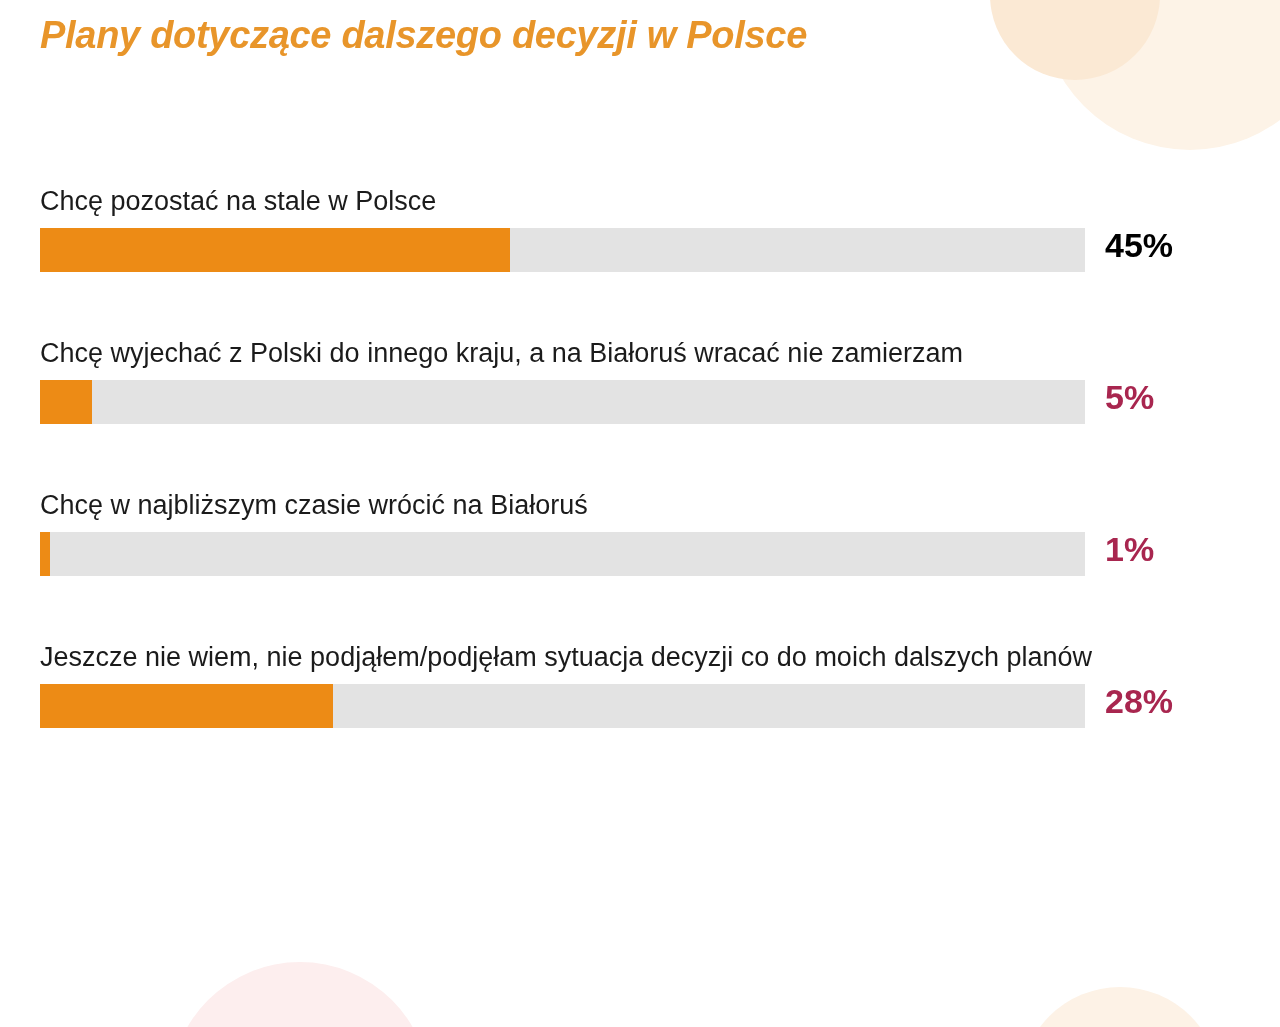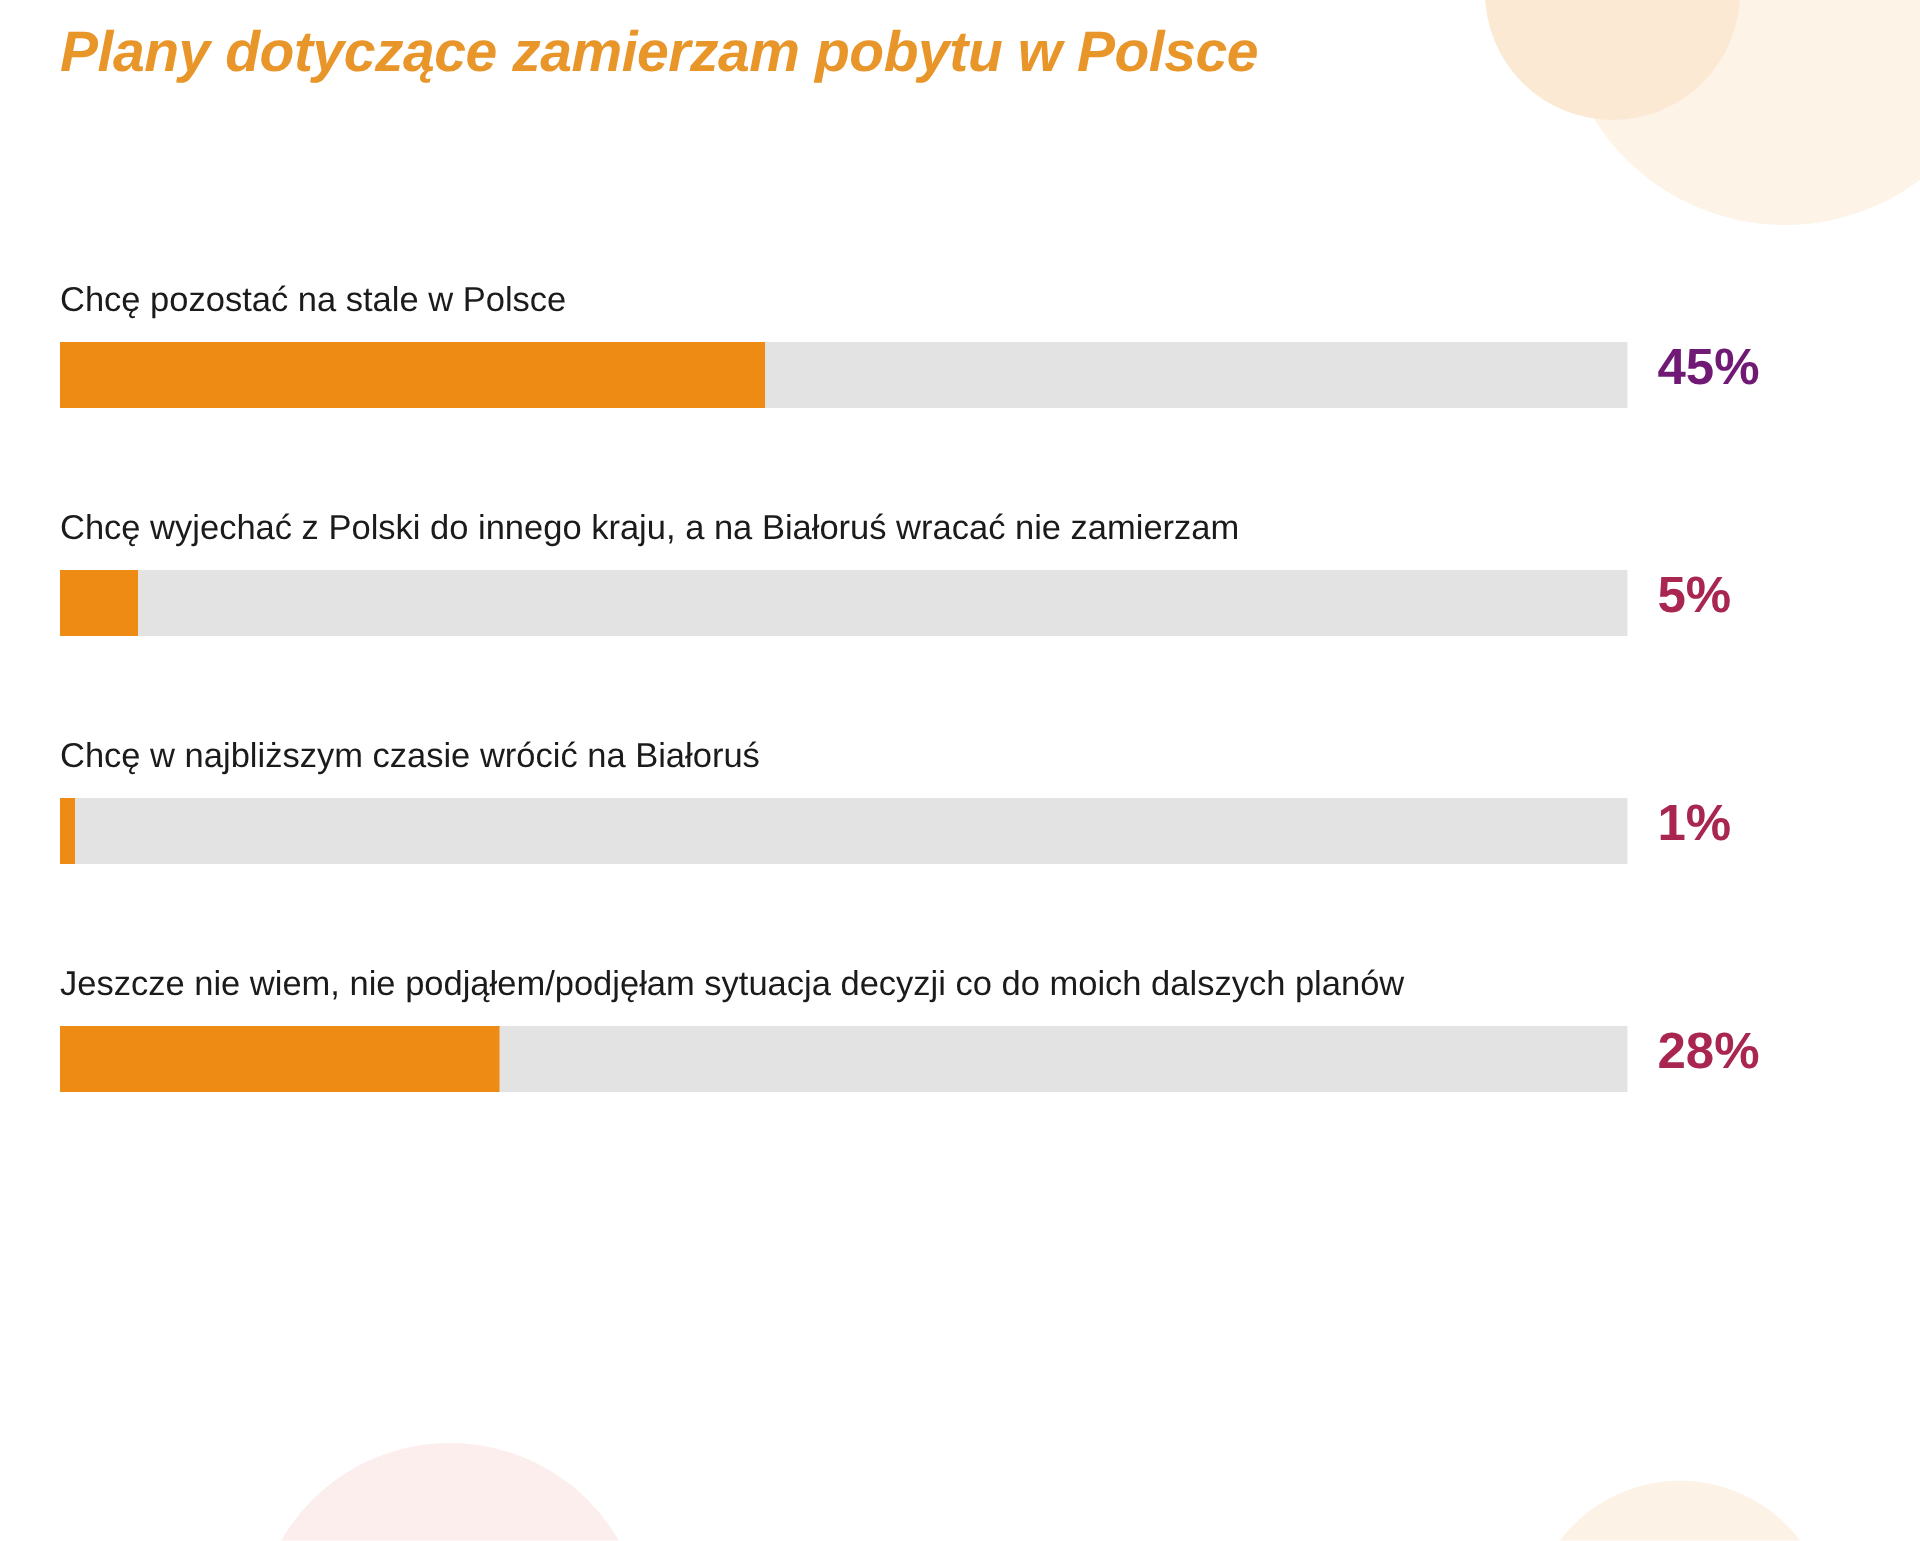--- a/index.html
+++ b/index.html
@@ -71,21 +71,21 @@
     width: 1280px;
   }
   .row {
     position: relative;
     height: 152px;
   }
   .row-label {
     position: absolute;
     left: 40px;
     top: 0;
-    font-size: 23px;
+    font-size: 27px;
     color: #1b1b1b;
     font-weight: 500;
     white-space: nowrap;
   }
   .bar-wrap {
     position: absolute;
     left: 40px;
     top: 42px;
     width: 1045px;
     height: 44px;
@@ -118,31 +118,31 @@
 </head>
 <body style="background: rgb(255, 255, 255);">
 
 <div class="deco deco-top-right"></div>
 <div class="deco deco-top-right-2"></div>
 <div class="deco deco-bottom-left"></div>
 <div class="deco deco-bottom-right"></div>
 
 <div class="canvas">
 
-  <div class="chart-title" style="color: rgb(232, 149, 42);">Plany dotyczące zamierzam pobytu w Polsce</div>
+  <div class="chart-title" style="color: rgb(232, 149, 42);">Plany dotyczące dalszego decyzji w Polsce</div>
 
   <div class="rows">
 
     <div class="row">
       <div class="row-label">Chcę pozostać na stale w Polsce</div>
       <div class="bar-wrap">
         <div class="bar-track" style="background: rgb(227, 227, 227);"></div>
         <div class="bar-fill" style="width: 45%; background: rgb(237, 139, 21);"></div>
       </div>
-      <div class="bar-value" style="color: #701a75;">45%</div>
+      <div class="bar-value" style="color: #000000;">45%</div>
     </div>
 
 
     <div class="row">
       <div class="row-label">Chcę wyjechać z Polski do innego kraju, a na Białoruś wracać nie zamierzam</div>
       <div class="bar-wrap">
         <div class="bar-track" style="background: rgb(227, 227, 227);"></div>
         <div class="bar-fill" style="width: 5%; background: rgb(237, 139, 21);"></div>
       </div>
       <div class="bar-value" style="color: rgb(168, 38, 79);">5%</div>

